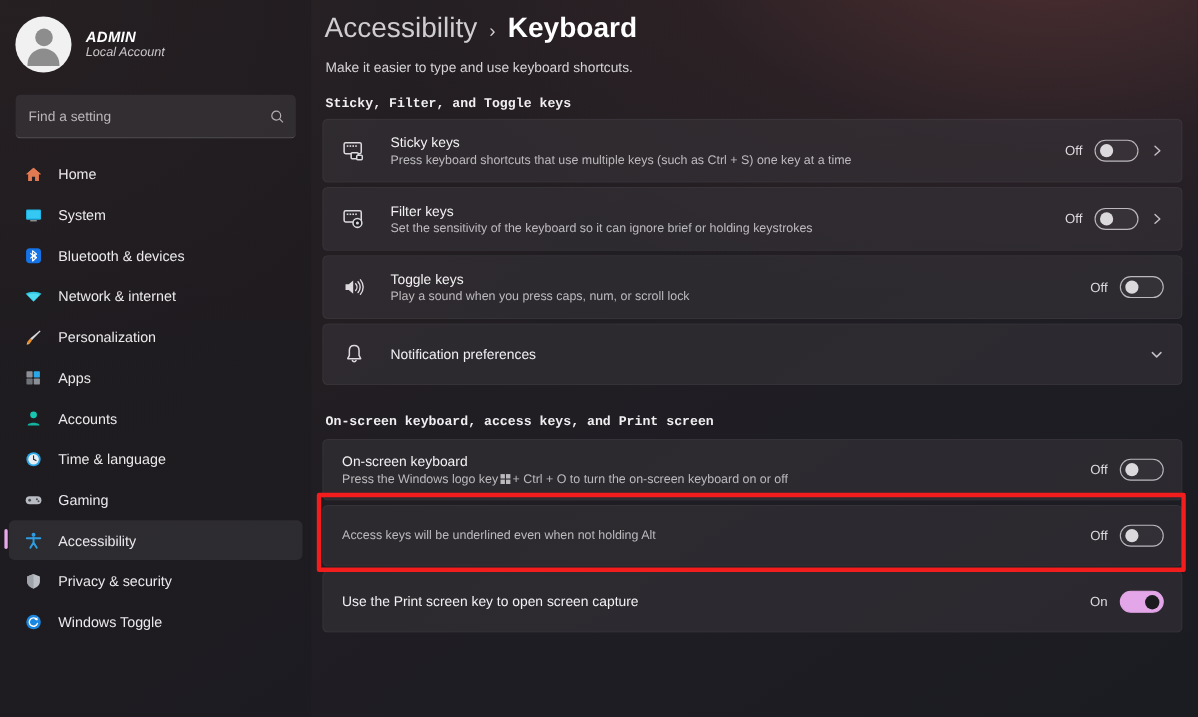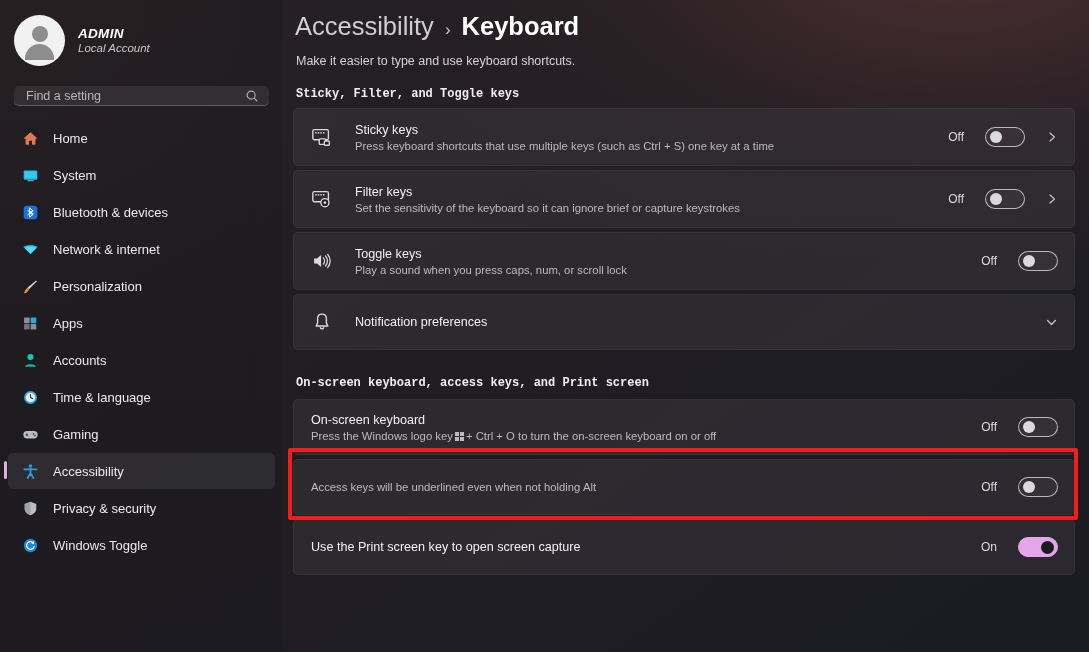--- a/index.html
+++ b/index.html
@@ -48,21 +48,21 @@
     position: absolute; width: 29px; height: 16px;
     border-radius: 15px 15px 0 0;
     background: #8d8d8d; left: 11px; top: 29px;
   }
   .profile-text { display: flex; flex-direction: column; gap: 1px; }
   .profile-name { font-size: 13.5px; font-weight: 700; letter-spacing: .3px; color: #fff; }
   .profile-sub  { font-size: 11.5px; color: #c8c6c8; }
 
   .searchbox {
     margin: 20px 14px 0 14px;
-    height: 20px;
+    height: 40px;
     border-radius: 5px;
     background: rgba(60,56,60,0.62);
     border-bottom: 1px solid rgba(255,255,255,0.22);
     display: flex; align-items: center;
     padding: 0 10px 0 12px;
     position: relative;
   }
   .searchbox input {
     flex: 1; background: transparent; border: none; outline: none;
     color: #e6e4e6; font-size: 12.5px;
@@ -114,21 +114,21 @@
     display: flex; align-items: center;
     padding: 0 16px 0 17px;
     margin-bottom: 4px;
     position: relative;
   }
   .card.short { height: 56px; }
   .card .rowicon { width: 22px; height: 22px; flex: 0 0 22px; margin-right: 22px; opacity: .95; }
   .card .txt { flex: 1; display: flex; flex-direction: column; gap: 3px; min-width: 0; }
   .card .t1 { font-size: 12.6px; color: #f2f0f2; }
   .card .t2 { font-size: 11.3px; color: #bdbabe; white-space: nowrap; }
-  .card .right { display: flex; align-items: center; gap: 21px; flex: 0 0 auto; }
+  .card .right { display: flex; align-items: center; gap: 11px; flex: 0 0 auto; }
   .state { font-size: 12px; color: #ddd9dd; }
 
   .toggle {
     width: 40px; height: 20px; border-radius: 11px;
     border: 1px solid rgba(223,219,224,0.80);
     background: rgba(255,255,255,0.035);
     position: relative; flex: 0 0 40px;
   }
   .toggle .knob {
     position: absolute; width: 12px; height: 12px; border-radius: 50%;
@@ -342,21 +342,21 @@
         <rect x="2" y="4" width="17" height="11" rx="1.6" fill="none" stroke="#e6e3e7" stroke-width="1.5"></rect>
         <rect x="4.6" y="6.6" width="1.6" height="1.6" fill="#e6e3e7"></rect>
         <rect x="7.4" y="6.6" width="1.6" height="1.6" fill="#e6e3e7"></rect>
         <rect x="10.2" y="6.6" width="1.6" height="1.6" fill="#e6e3e7"></rect>
         <rect x="13" y="6.6" width="1.6" height="1.6" fill="#e6e3e7"></rect>
         <circle cx="15.2" cy="16" r="4.4" fill="#1f1d22" stroke="#e6e3e7" stroke-width="1.5"></circle>
         <circle cx="15.2" cy="16" r="1.5" fill="#e6e3e7"></circle>
       </svg>
       <div class="txt">
         <div class="t1">Filter keys</div>
-        <div class="t2">Set the sensitivity of the keyboard so it can ignore brief or capture keystrokes</div>
+        <div class="t2">Set the sensitivity of the keyboard so it can ignore brief or holding keystrokes</div>
       </div>
       <div class="right">
         <span class="state">Off</span>
         <div class="toggle">
             <div class="knob"></div>
           </div>
         <svg class="chev" viewBox="0 0 12 12" fill="none">
           <path d="M4 2 L8.4 6 L4 10" stroke="#dedbe0" stroke-width="1.25" stroke-linecap="round" stroke-linejoin="round"></path>
         </svg>
       </div>

